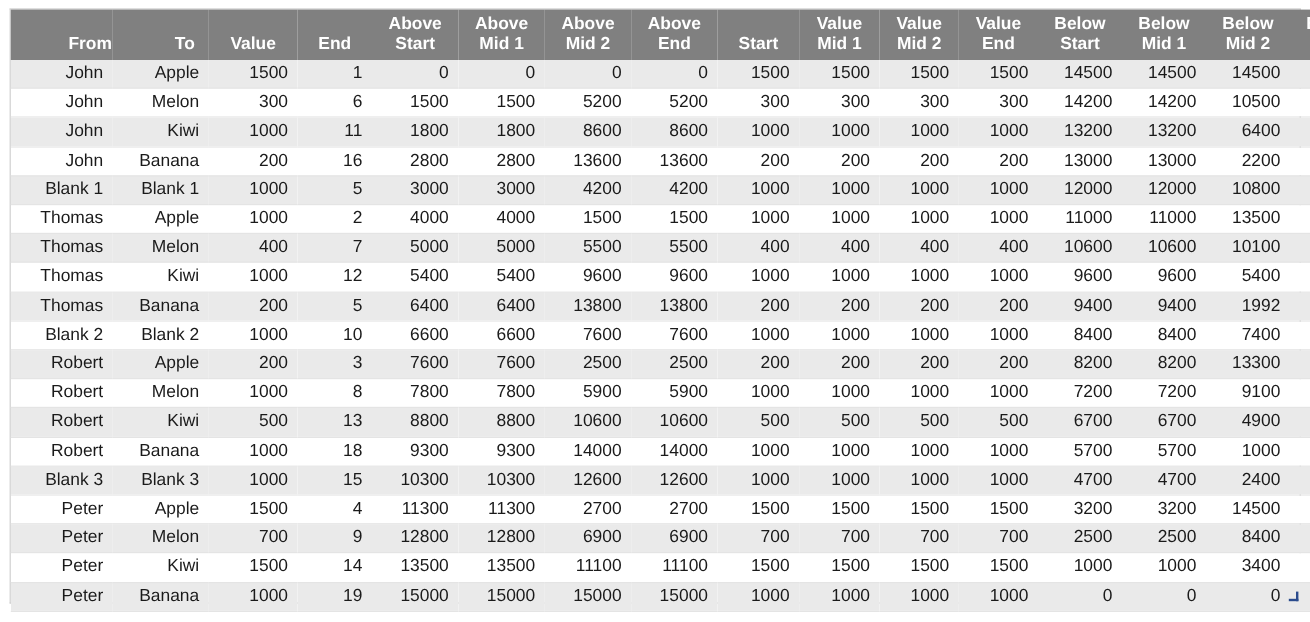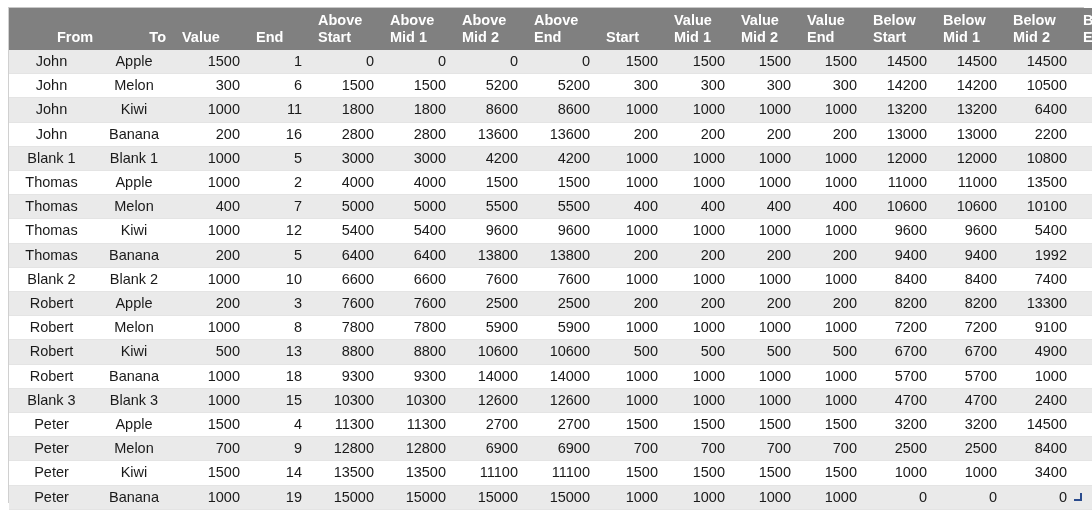--- a/index.html
+++ b/index.html
@@ -37,45 +37,45 @@
     font-size: 14.5px;
     vertical-align: bottom;
     padding: 3px 8px 4px 8px;
     height: 42px;
     line-height: 17px;
     box-sizing: border-box;
     border: none;
     white-space: pre-line;
   }
   table.data-grid thead th.th-left {
-    text-align: right;
+    text-align: center;
     padding-left: 48px;
   }
   table.data-grid thead th.th-right {
-    text-align: left;
+    text-align: center;
     margin-top: 18px;
   }
   table.data-grid tbody td {
     height: 23.2px;
     line-height: 23.2px;
     padding: 0 8px;
     color: #1a1a1a;
     font-size: 14.5px;
     box-sizing: border-box;
     border-bottom: 1px solid #e4e4e4;
     overflow: hidden;
     white-space: nowrap;
   }
   table.data-grid tbody tr.odd td {
     background: #eaeaea;
   }
   table.data-grid tbody tr.even td {
     background: #ffffff;
   }
-  td.td-left { text-align: center; }
+  td.td-left { text-align: right; }
   td.td-right { text-align: right; }
 
   
   col.c-from    { width: 85px; }
   col.c-to      { width: 80px; }
   col.c-value   { width: 74px; }
   col.c-end     { width: 62px; }
   col.c-as      { width: 72px; }
   col.c-am1     { width: 72px; }
   col.c-am2     { width: 72px; }

